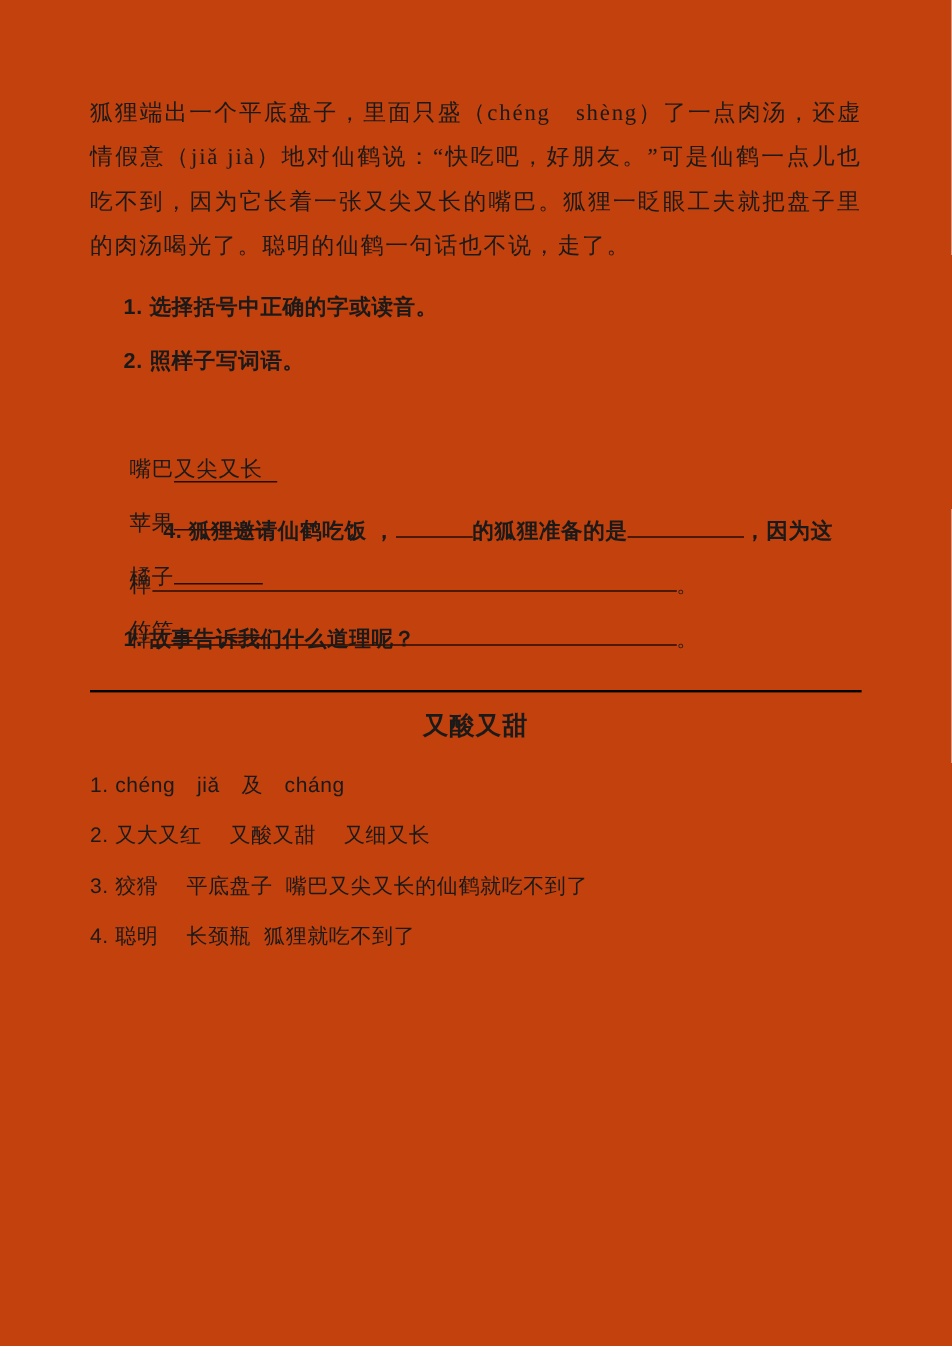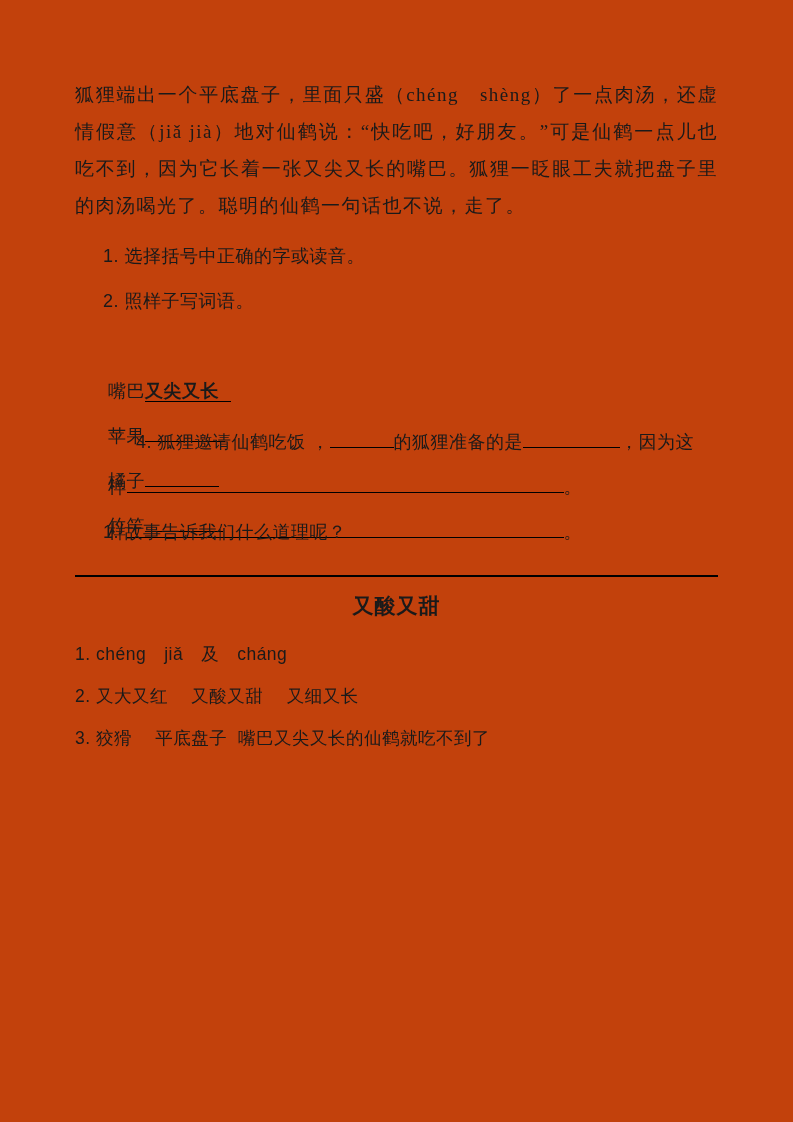--- a/index.html
+++ b/index.html
@@ -29,40 +29,39 @@
   
   .questions { margin-top: 10px; }
   .q-line {
     font-family: "Liberation Sans", "DejaVu Sans", sans-serif;
     font-size: 18px;
     height: 45px;
     line-height: 45px;
     letter-spacing: 0.5px;
     white-space: pre-wrap;
   }
-  .q-indent { padding-left: 28px; }
+  .q-indent { padding-left: 28px; font-weight: bold; }
   .gap-top { margin-top: 6px; }
 
   .blank {
     display: inline-block;
     border-bottom: 1.6px solid #000;
     height: 20px;
     vertical-align: baseline;
   }
   .w64  { width: 64px; }
   .w80  { width: 80px; }
   .w74  { width: 74px; }
   .w78  { width: 78px; }
   .w97  { width: 97px; }
   .w437 { width: 437px; }
 
   .underlined-example {
     border-bottom: 1.6px solid #000;
     padding-right: 12px;
-    font-weight: bold;
   }
   .word-group { margin-right: 30px; }
 
   
   .divider {
     border: none;
     border-top: 2px solid #000;
     margin: 20px 0 0 0;
   }
   .section-title {
@@ -125,15 +124,16 @@
   </div>
 
   <hr class="divider">
 
   <div class="section-title">又酸又甜</div>
 
   <div class="answers">
     <div class="answer-line">1. chéng　jiǎ　及　cháng</div>
     <div class="answer-line">2. 又大又红　 又酸又甜　 又细又长</div>
     <div class="answer-line">3. 狡猾　 平底盘子  嘴巴又尖又长的仙鹤就吃不到了</div>
+    <div class="answer-line">4. 聪明　 长颈瓶  狐狸就吃不到了</div>
   </div>
 
 </div>
 
 </body></html>

